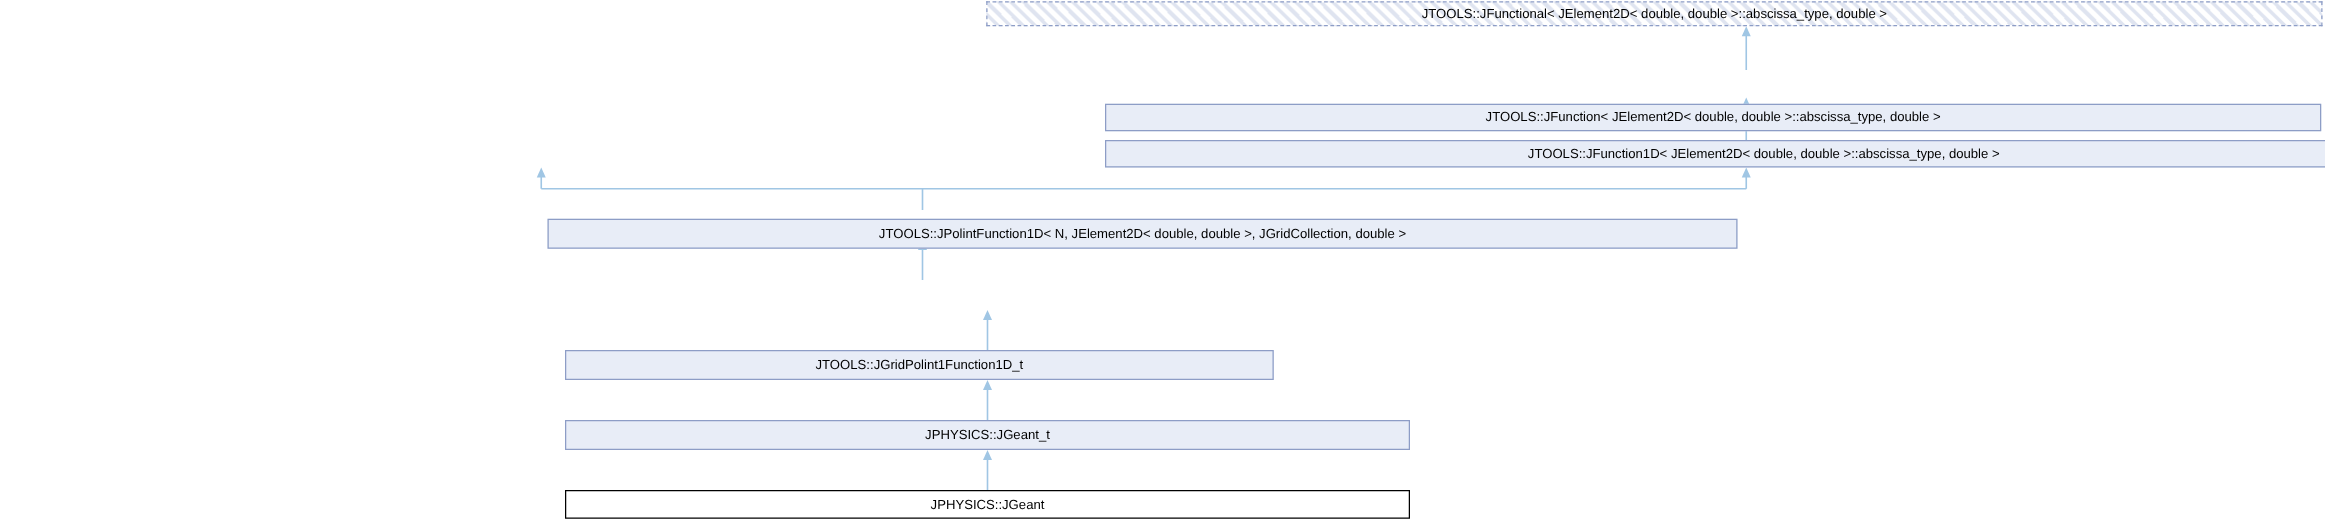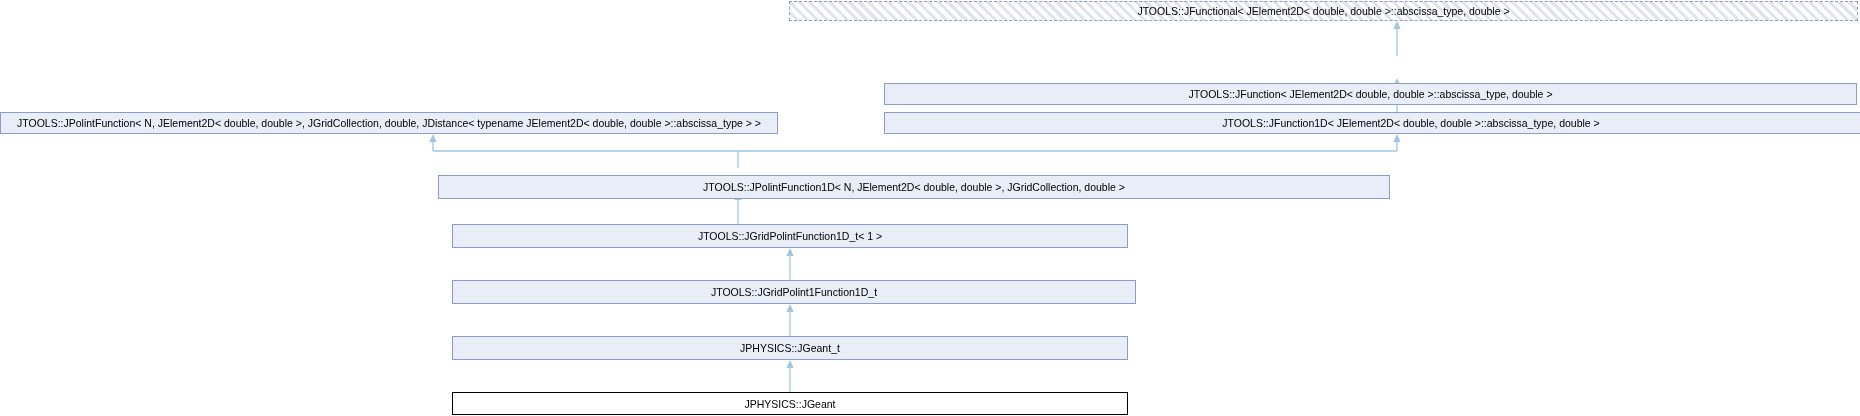--- a/index.html
+++ b/index.html
@@ -65,27 +65,25 @@
       <polygon points="790,248 786.4,256 793.6,256"></polygon>
       <polygon points="790,304 786.4,312 793.6,312"></polygon>
       <polygon points="790,360 786.4,368 793.6,368"></polygon>
     </g>
   </svg>
 
   <div class="node hatched" style="left:789px;top:1px;width:1069px;height:20px;">JTOOLS::JFunctional&lt; JElement2D&lt; double, double &gt;::abscissa_type, double &gt;</div>
 
   <div class="node" style="left:884px;top:56px;width:973px;height:22px;margin-top:27px;">JTOOLS::JFunction&lt; JElement2D&lt; double, double &gt;::abscissa_type, double &gt;</div>
 
-  <div class="node" style="left:0px;top:112px;width:778px;height:22px;">JTOOLS::JPolintFunction&lt; N, JElement2D&lt; double, double &gt;, JGridCollection, double, JDistance&lt; typename JElement2D&lt; double, double &gt;::abscissa_type &gt; &gt;</div>
 
   <div class="node" style="left:884px;top:112px;width:1054px;height:22px;">JTOOLS::JFunction1D&lt; JElement2D&lt; double, double &gt;::abscissa_type, double &gt;</div>
 
   <div class="node" style="left:438px;top:175px;width:952px;height:24px;">JTOOLS::JPolintFunction1D&lt; N, JElement2D&lt; double, double &gt;, JGridCollection, double &gt;</div>
 
-  <div class="node" style="left:452px;top:224px;width:676px;height:24px;">JTOOLS::JGridPolintFunction1D_t&lt; 1 &gt;</div>
 
-  <div class="node" style="left:452px;top:280px;width:684px;height:24px;">JTOOLS::JGridPolint1Function1D_t</div>
+  <div class="node" style="left:452px;top:280px;width:567px;height:24px;">JTOOLS::JGridPolint1Function1D_t</div>
 
   <div class="node current" style="left:452px;top:392px;width:676px;height:23px;">JPHYSICS::JGeant</div>
 
   <div class="node" style="left:452px;top:336px;width:676px;height:24px;">JPHYSICS::JGeant_t</div>
 
 </div>
 
 </body></html>

